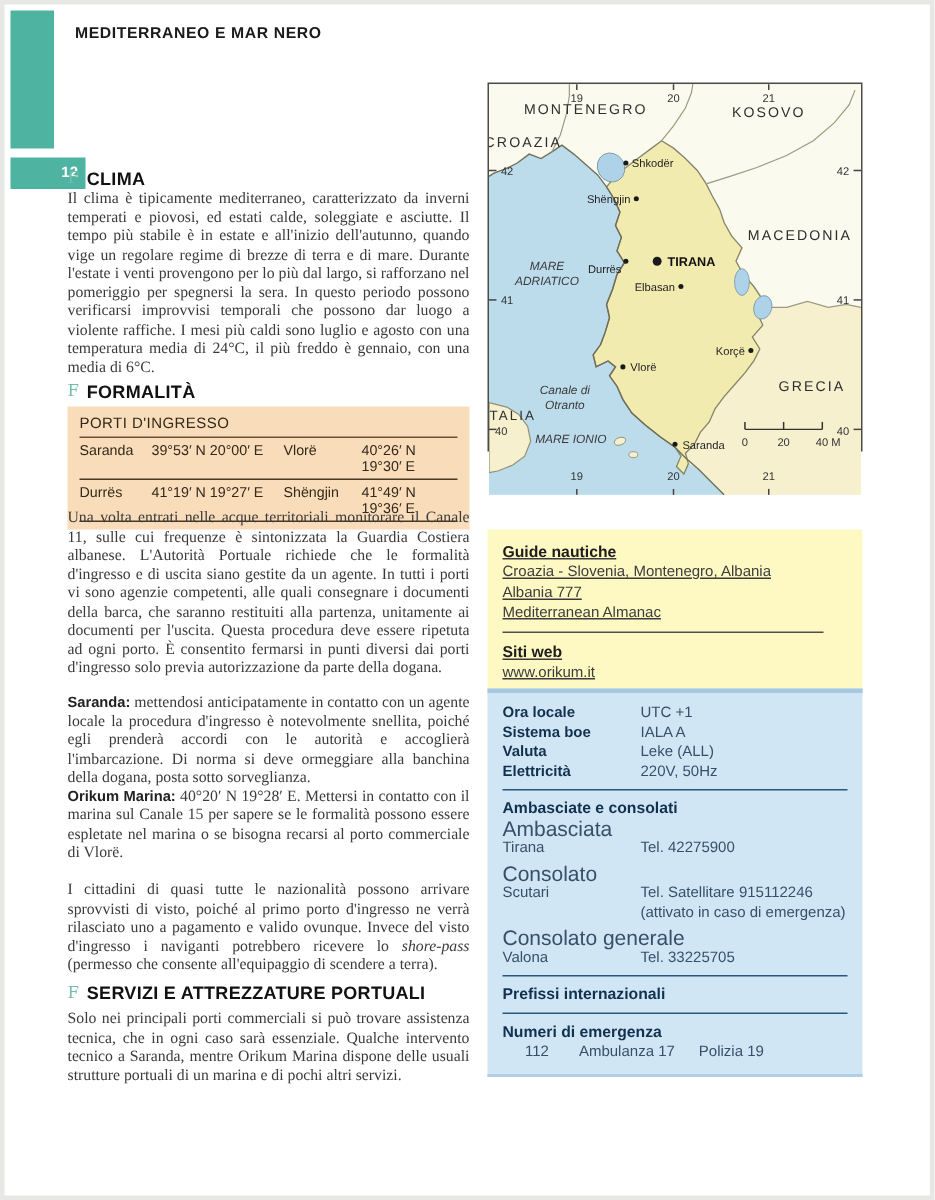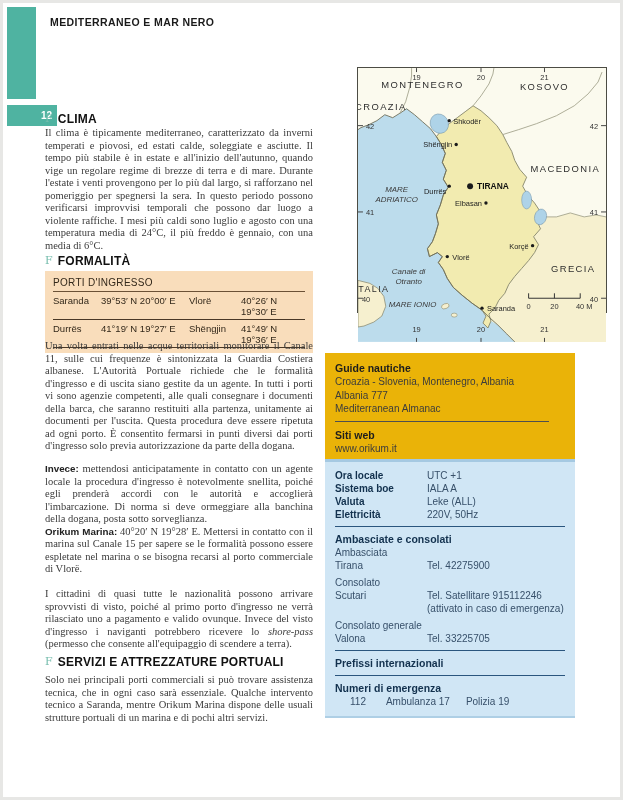--- a/index.html
+++ b/index.html
@@ -30,32 +30,32 @@
     box-sizing:border-box;padding:6px 8px 5px 8px;font-family:"Liberation Sans",sans-serif;color:#33281a;}
   .ports-title{font-size:10px;font-weight:normal;letter-spacing:.3px;
     border-bottom:1px solid #6b5136;padding-bottom:3px;}
   .ports-row{display:grid;grid-template-columns:48px 88px 52px 64px;font-size:9.5px;
     padding:3px 0 2px 0;}
   .ports-row.sep{border-top:1.5px solid #4a3826;}
   .ports-row.last{border-bottom:1.5px solid #4a3826;}
   
   .rcol-box{position:absolute;left:322px;width:250px;box-sizing:border-box;
     font-family:"Liberation Sans",sans-serif;}
-  .map-frame{top:64px;height:246px;border:1px solid #4c4c44;margin-left:32px;}
-  .gray-box{top:350px;background:#eab308;padding:8px 26px 9px 10px;color:#3c3c3c;}
+  .map-frame{top:52px;height:246px;border:1px solid #4c4c44;}
+  .gray-box{top:350px;background:#fef9c3;padding:8px 26px 9px 10px;color:#3c3c3c;text-decoration:underline;}
   .box-title{font-size:10.5px;font-weight:bold;color:#1d1d1d;line-height:14px;}
   .box-line{font-size:10px;line-height:13.5px;}
   .gray-div{border-bottom:1px solid #4f4f4f;margin:5px 0 6px 0;}
   .blue-box{top:456px;background:#d0e6f5;border-top:3px solid #a5c9e2;border-bottom:2px solid #aecfe5;
     padding:7px 10px 8px 10px;color:#37506a;}
   .blue-div{border-bottom:1px solid #2a567e;margin:5px 0 5px 0;}
   .inforow{display:flex;font-size:10px;line-height:13px;}
   .inforow .lab{width:92px;font-weight:bold;color:#12314e;flex:none;}
   .blue-box .box-title{color:#12314e;}
-  .emb-type{font-size:10px;line-height:13px;}
+  .emb-type{font-size:14px;line-height:13px;}
   .gap4{height:4px;}
   .hspace20{margin-right:20px;margin-left:15px;}
   .hspace16{margin-right:16px;}
   
   svg text{font-family:"Liberation Sans",sans-serif;fill:#222;}
   .country-lbl{font-size:9.5px;letter-spacing:1.4px;fill:#2e2e2e;}
   .sea-lbl{font-size:8px;font-style:italic;fill:#3a3a3a;}
   .city-lbl{font-size:7.5px;fill:#1d1d1d;}
   .cap-lbl{font-size:8.5px;font-weight:bold;fill:#111;}
   .tick-lbl{font-size:7.5px;fill:#333;}
@@ -91,21 +91,21 @@
       <span>Durrës</span>
       <span>41°19′ N 19°27′ E</span>
       <span>Shëngjin</span>
       <span>41°49′ N 19°36′ E</span>
     </div>
   </div>
 
   <p class="lcol para" style="top:337px;position:absolute;">Una volta entrati nelle acque territoriali monitorare il Canale 11, sulle cui frequenze è sintonizzata la Guardia Costiera albanese. L'Autorità Portuale richiede che le formalità d'ingresso e di uscita siano gestite da un agente. In tutti i porti vi sono agenzie competenti, alle quali consegnare i documenti della barca, che saranno restituiti alla partenza, unitamente ai documenti per l'uscita. Questa procedura deve essere ripetuta ad ogni porto. È consentito fermarsi in punti diversi dai porti d'ingresso solo previa autorizzazione da parte della dogana.</p>
 
   <div class="lcol" style="top:460px;position:absolute;">
-    <p class="para"><span class="runin">Invece:</span><span> mettendosi anticipatamente in contatto con un agente locale la procedura d'ingresso è notevolmente snellita, poiché egli prenderà accordi con le autorità e accoglierà l'imbarcazione. Di norma si deve ormeggiare alla banchina della dogana, posta sotto sorveglianza.</span></p>
+    <p class="para"><span class="runin">Saranda:</span><span> mettendosi anticipatamente in contatto con un agente locale la procedura d'ingresso è notevolmente snellita, poiché egli prenderà accordi con le autorità e accoglierà l'imbarcazione. Di norma si deve ormeggiare alla banchina della dogana, posta sotto sorveglianza.</span></p>
     <p class="para"><span class="runin">Orikum Marina:</span><span> 40°20′ N 19°28′ E. Mettersi in contatto con il marina sul Canale 15 per sapere se le formalità possono essere espletate nel marina o se bisogna recarsi al porto commerciale di Vlorë.</span></p>
   </div>
 
   <p class="lcol para" style="top:585px;position:absolute;"><span>I cittadini di quasi tutte le nazionalità possono arrivare sprovvisti di visto, poiché al primo porto d'ingresso ne verrà rilasciato uno a pagamento e valido ovunque. Invece del visto d'ingresso i naviganti potrebbero ricevere lo </span><span class="it">shore-pass</span><span> (permesso che consente all'equipaggio di scendere a terra).</span></p>
 
   <div class="sec-head" style="top:652px;">
     <span class="f-icon">F</span><span>SERVIZI E ATTREZZATURE PORTUALI</span>
   </div>
   <p class="lcol para" style="top:671px;position:absolute;">Solo nei principali porti commerciali si può trovare assistenza tecnica, che in ogni caso sarà essenziale. Qualche intervento tecnico a Saranda, mentre Orikum Marina dispone delle usuali strutture portuali di un marina e di pochi altri servizi.</p>
 

